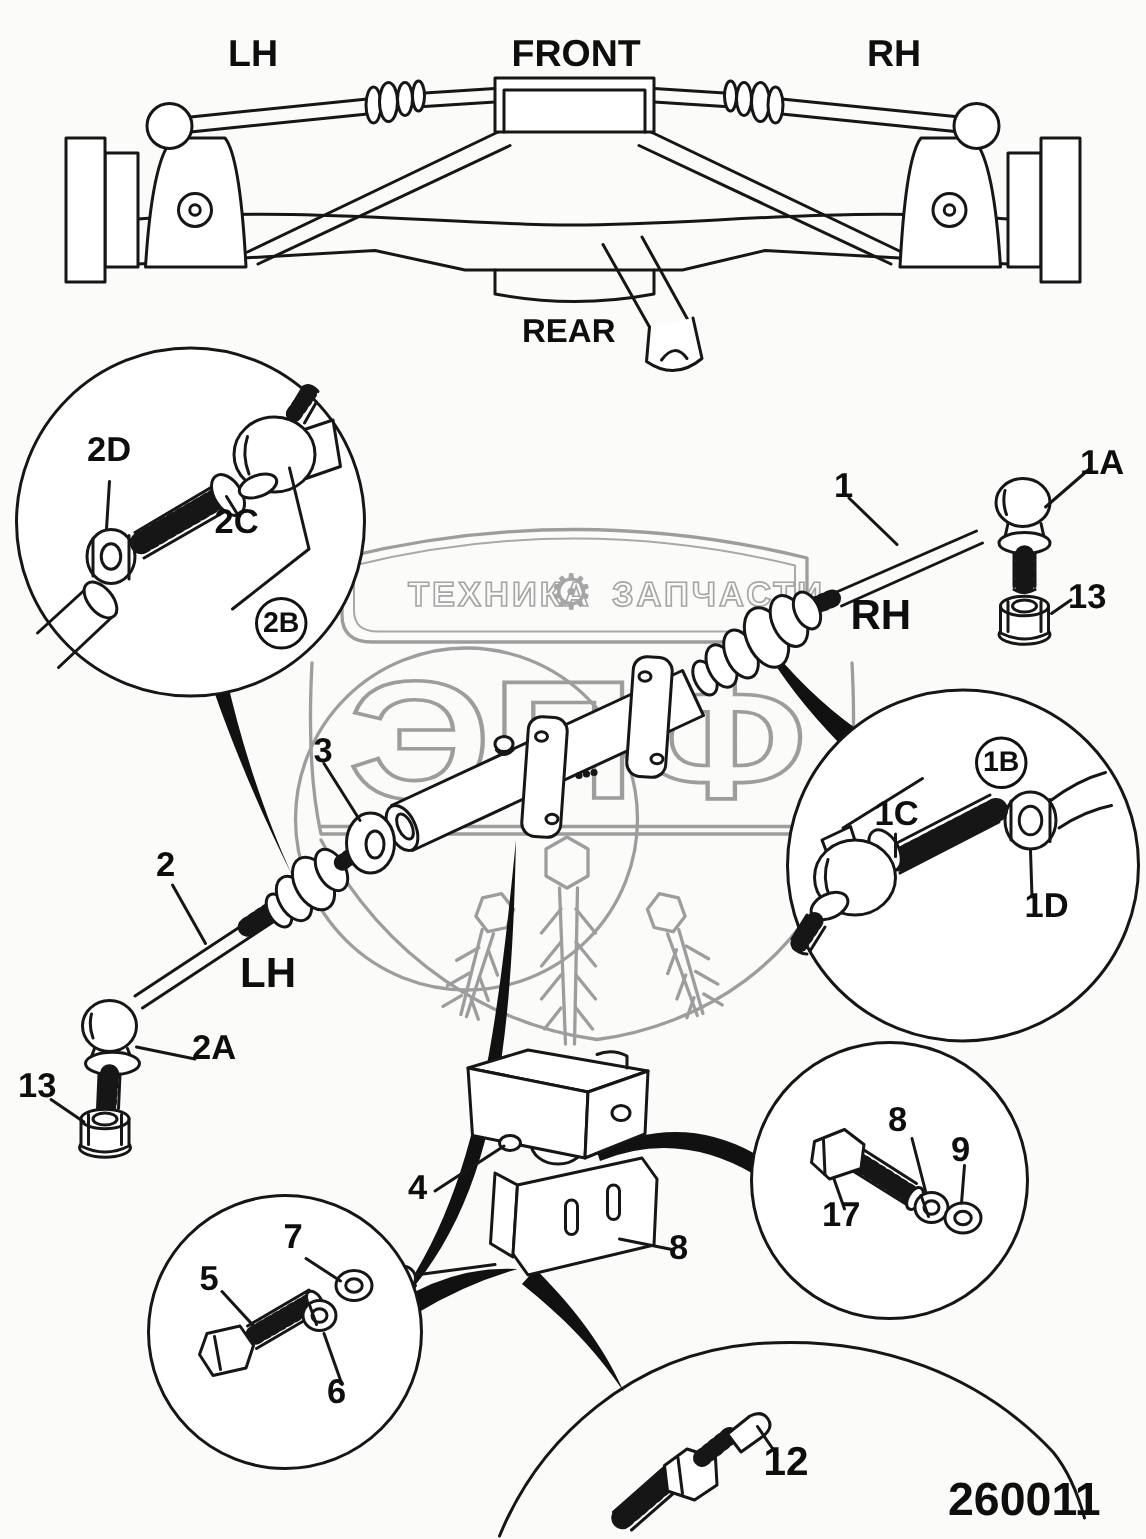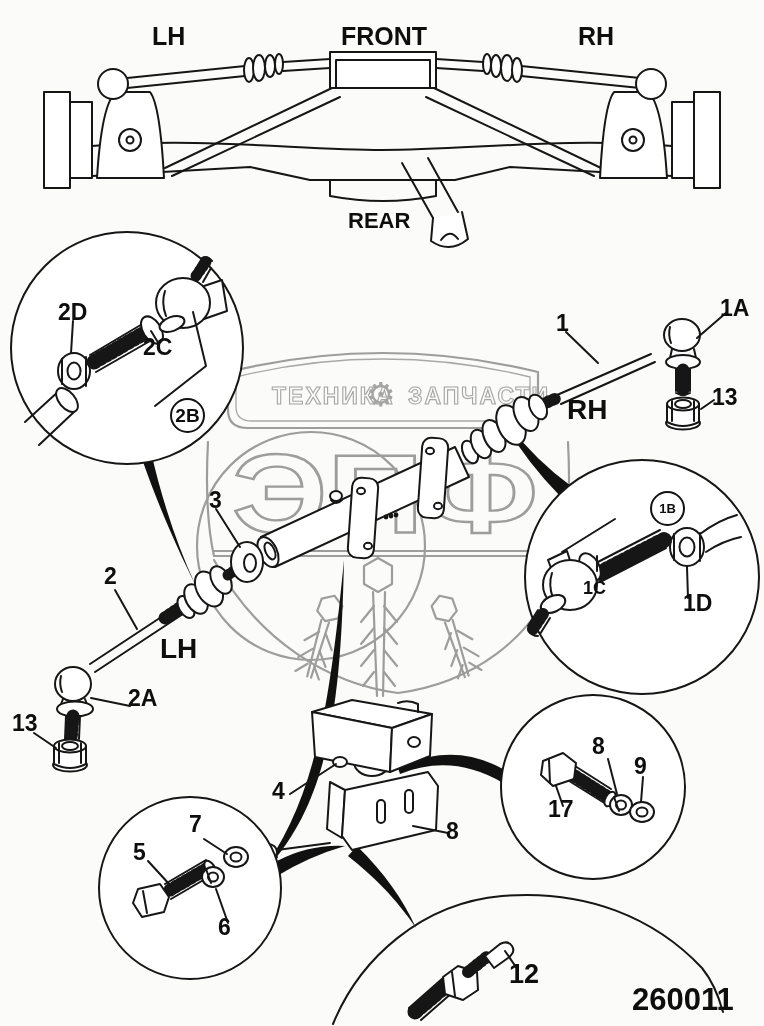--- a/index.html
+++ b/index.html
@@ -332,30 +332,30 @@
     <path d="M563,806 L556,786"></path>
     <path d="M518,970 L505,951"></path>
   </g>
 </svg>
 
 <div id="label-layer">
     <div class="lbl" style="left: 152px; top: 24px; font-size: 25px;">LH</div>
     <div class="lbl" style="left: 341px; top: 24px; font-size: 25px;">FRONT</div>
     <div class="lbl" style="left: 578px; top: 24px; font-size: 25px;">RH</div>
     <div class="lbl" style="left: 348px; top: 210px; font-size: 22px;">REAR</div>
-    <div class="lbl" style="left: 58px; top: 301px; font-size: 23px;">2D</div>
+    <div class="lbl" style="left: 58px; top: 288px; font-size: 23px;">2D</div>
     <div class="lbl" style="left: 143px; top: 336px; font-size: 23px;">2C</div>
     <div class="lbl circled" style="left: 126px; top: 398px; font-size: 19px;">2B</div>
     <div class="lbl" style="left: 556px; top: 312px; font-size: 23px;">1</div>
     <div class="lbl" style="left: 720px; top: 297px; font-size: 23px;">1A</div>
     <div class="lbl" style="left: 712px; top: 386px; font-size: 23px;">13</div>
     <div class="lbl" style="left: 567px; top: 396px; font-size: 28px;">RH</div>
     <div class="lbl" style="left: 209px; top: 489px; font-size: 23px;">3</div>
-    <div class="lbl circled" style="left: 606px; top: 491px; font-size: 13px;">1B</div>
-    <div class="lbl" style="left: 583px; top: 531px; font-size: 18px; margin-top: 48px;">1C</div>
+    <div class="lbl circled" style="left: 606px; top: 491px; font-size: 19px;">1B</div>
+    <div class="lbl" style="left: 583px; top: 531px; font-size: 23px;">1C</div>
     <div class="lbl" style="left: 671px; top: 592px; font-size: 23px; margin-left: 12px;">1D</div>
     <div class="lbl" style="left: 104px; top: 565px; font-size: 23px;">2</div>
     <div class="lbl" style="left: 160px; top: 635px; font-size: 28px;">LH</div>
     <div class="lbl" style="left: 128px; top: 687px; font-size: 23px;">2A</div>
     <div class="lbl" style="left: 12px; top: 712px; font-size: 23px;">13</div>
     <div class="lbl" style="left: 272px; top: 780px; font-size: 23px;">4</div>
     <div class="lbl" style="left: 446px; top: 820px; font-size: 23px;">8</div>
     <div class="lbl" style="left: 189px; top: 813px; font-size: 23px;">7</div>
     <div class="lbl" style="left: 133px; top: 841px; font-size: 23px;">5</div>
     <div class="lbl" style="left: 218px; top: 916px; font-size: 23px;">6</div>

